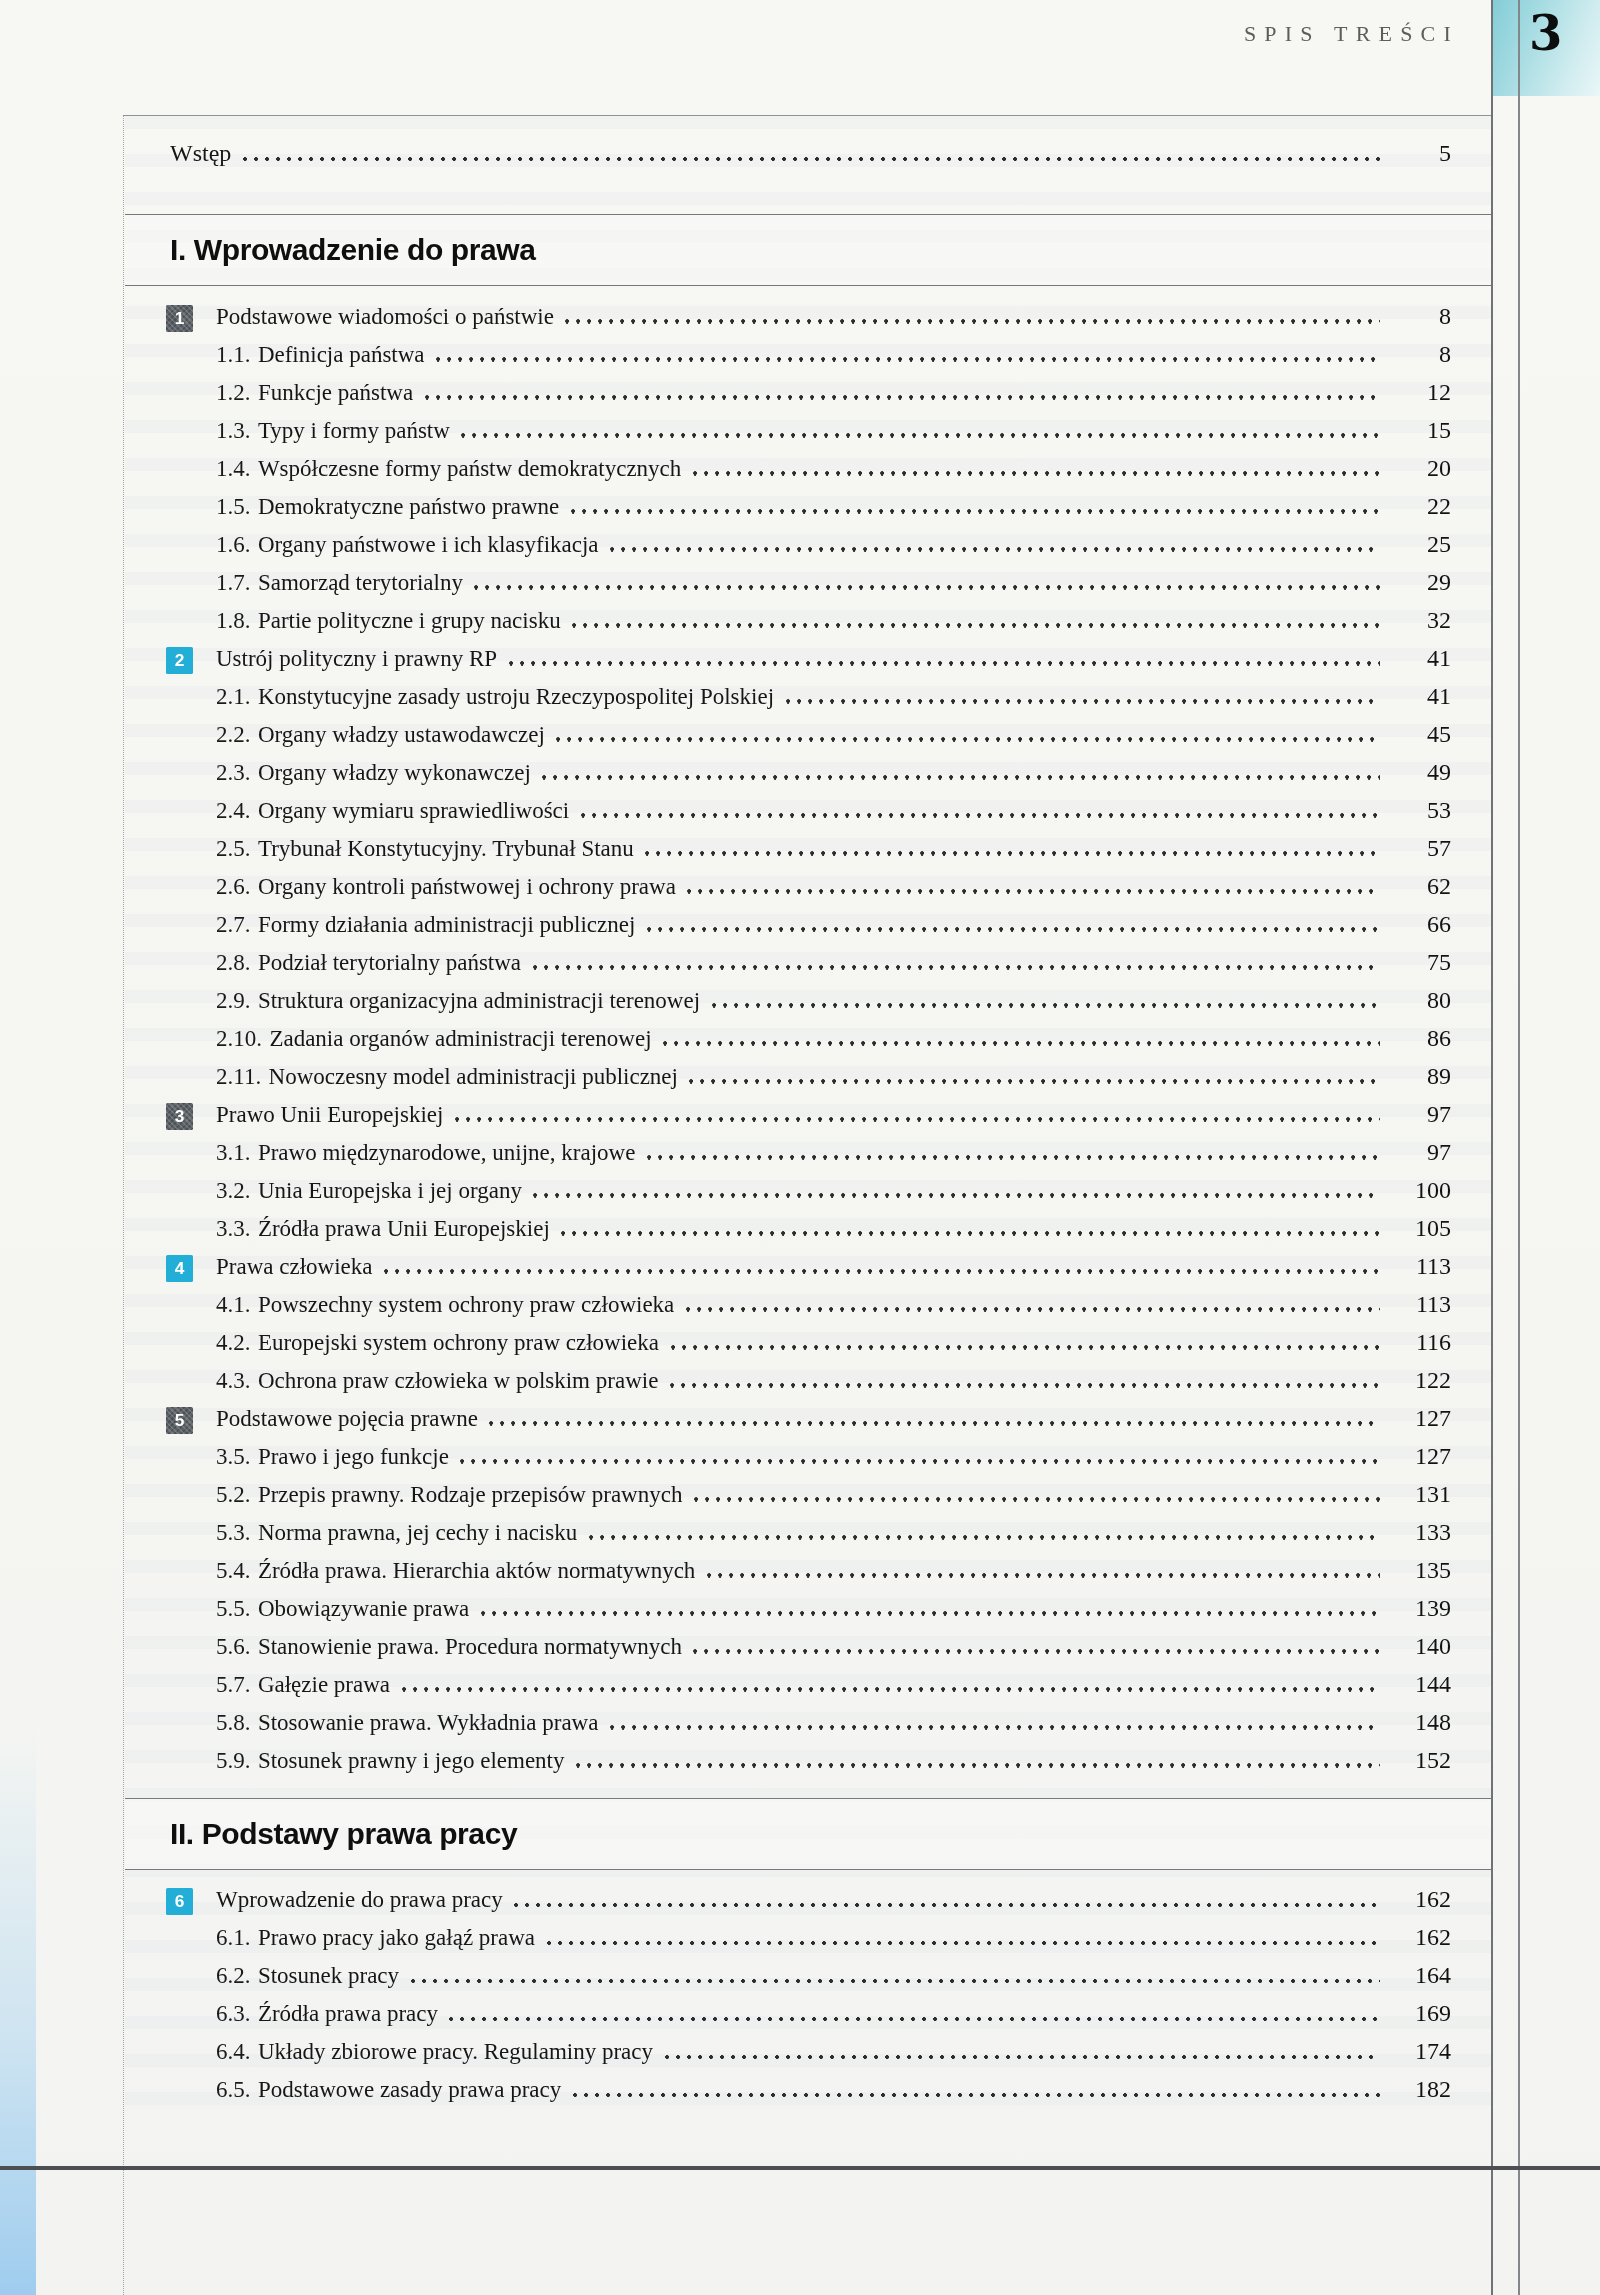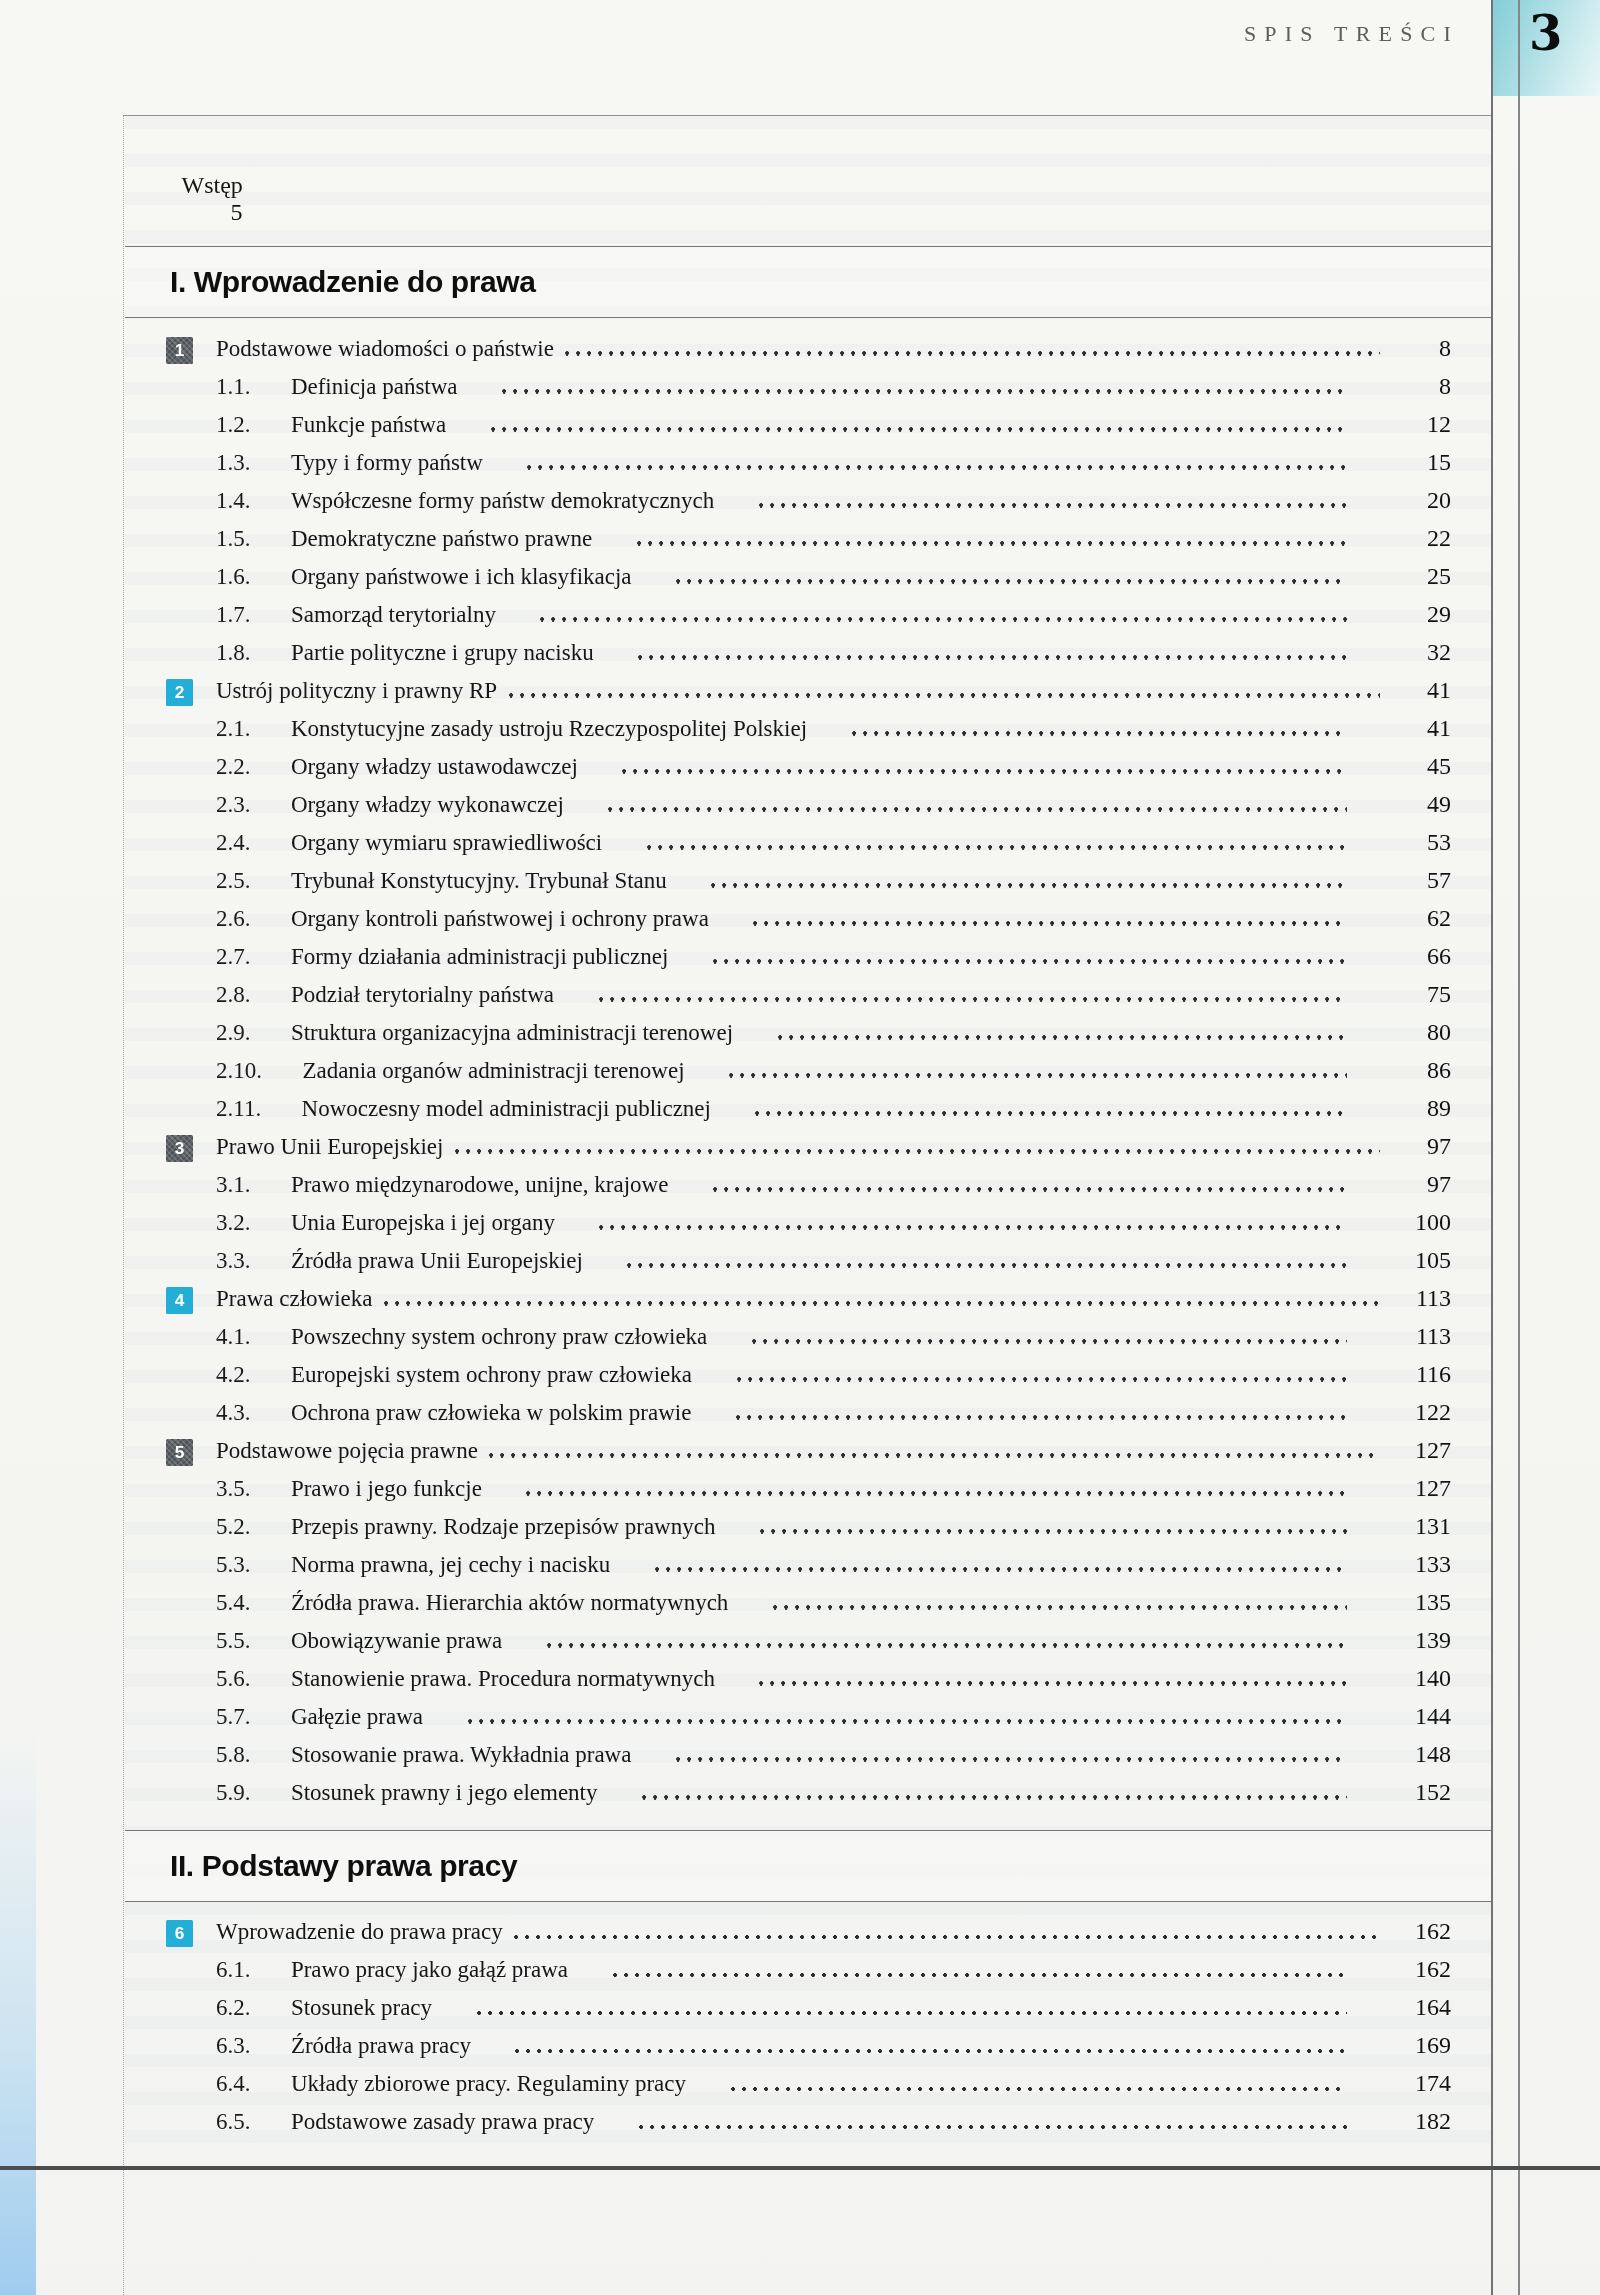--- a/index.html
+++ b/index.html
@@ -57,35 +57,35 @@
     
     background:repeating-linear-gradient(180deg,
       rgba(188,202,212,0.10) 0px, rgba(188,202,212,0.10) 13px,
       rgba(255,255,255,0) 13px, rgba(255,255,255,0) 38px);
   }
   .row{
     display:flex;align-items:baseline;height:38px;
     padding-right:40px;color:#1a1a1a;
     font-family:"Liberation Serif", serif;font-size:23px;white-space:nowrap;
   }
-  .row.intro{margin-top:56px;height:41px;padding-left:45px;font-size:24px;flex-direction:column;}
+  .row.intro{margin-top:24px;height:41px;padding-left:45px;font-size:24px;}
   .section-band{
     height:70px;display:flex;align-items:center;padding-left:45px;
     border-top:1.6px solid #76787b;border-bottom:1.6px solid #76787b;
     background:rgba(249,249,247,0.6);
   }
   #toc-sections > .section-band{margin-top:13px;}
   #toc-sections > .section-band:first-child{margin-top:33px;}
   .section-title{
     font-family:"Liberation Sans", sans-serif;font-weight:700;
     font-size:30px;color:#0f0f0f;letter-spacing:-0.4px;
   }
   .rows-block{padding-top:16.5px;}
   .row.chapter{padding-left:41px;}
-  .row.item{padding-left:91px;gap:33px;}
+  .row.item{padding-left:91px;}
   .num-box{
     display:inline-flex;align-items:center;justify-content:center;
     width:27px;height:27px;border-radius:1.6px;margin-right:23px;
     color:#ffffff;font-family:"Liberation Sans", sans-serif;
     font-weight:700;font-size:17.3px;flex:0 0 auto;
   }
   .num-box.gray{
     background-image:
       repeating-linear-gradient(45deg, rgba(255,255,255,0.16) 0 1.6px, rgba(255,255,255,0) 1.6px 4.1px),
       repeating-linear-gradient(-45deg, rgba(0,0,0,0.18) 0 1.6px, rgba(0,0,0,0) 1.6px 4.1px);

